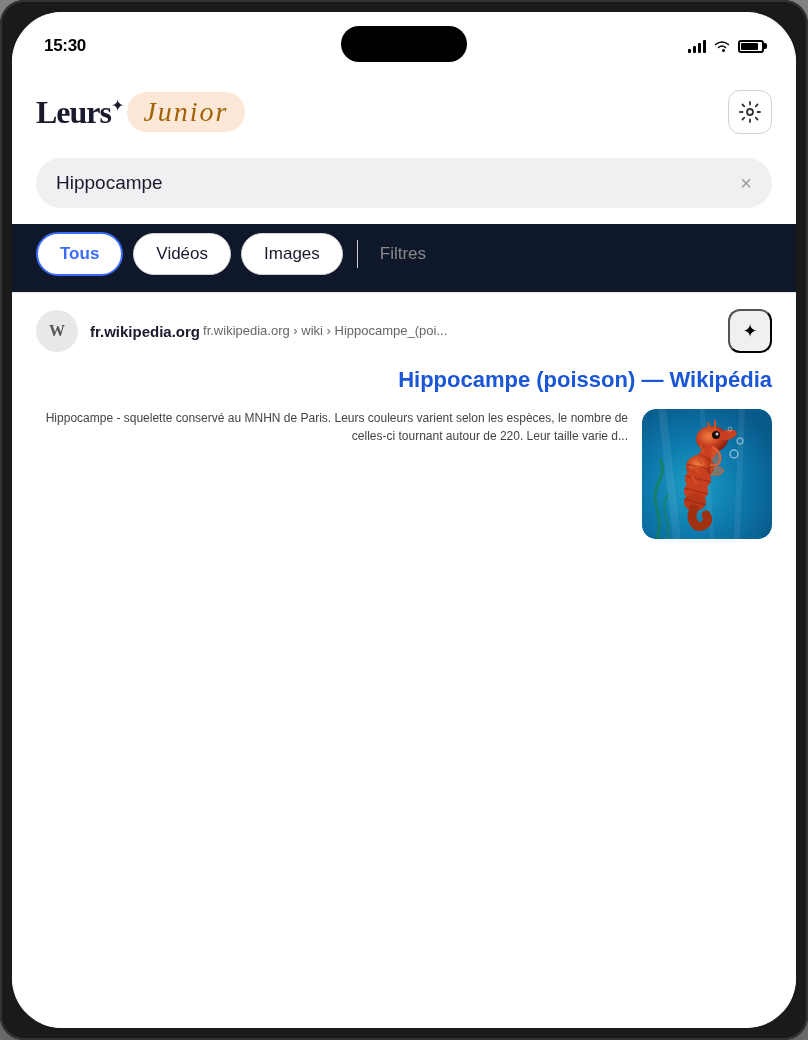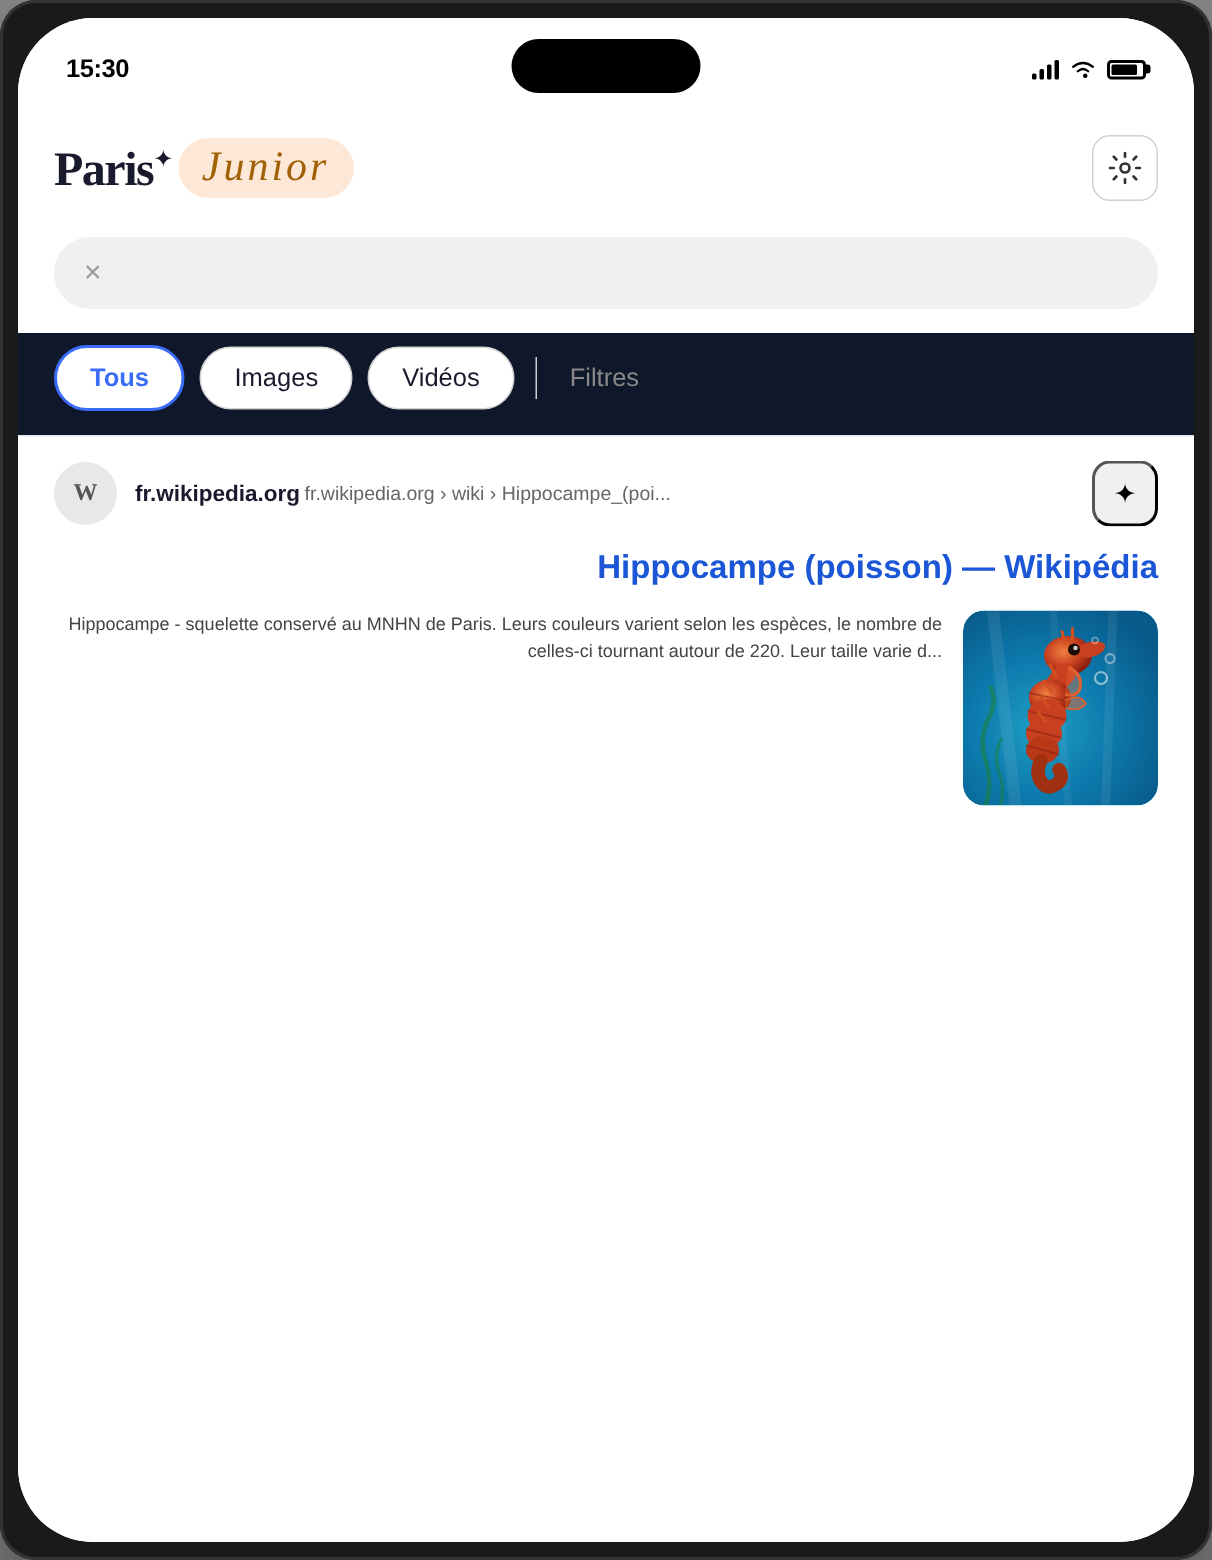--- a/index.html
+++ b/index.html
@@ -410,44 +410,45 @@
           <div class="battery-fill"></div>
         </div>
       </div>
     </div>
 
     <div class="content">
 
       <div class="header">
         <div class="logo-area">
           <span class="logo-qwant">
-            <span>Paris</span><sup>✦</sup>
+            <span>Leurs</span><sup>✦</sup>
           </span>
           <div class="logo-junior-wrap">
             <span class="logo-junior">Junior</span>
           </div>
         </div>
         <button class="settings-btn" title="Settings">
           <svg width="22" height="22" viewBox="0 0 22 22" fill="none">
             <circle cx="11" cy="11" r="3" stroke="#333" stroke-width="1.8"></circle>
             <path d="M11 1v2.5M11 18.5V21M1 11h2.5M18.5 11H21M3.5 3.5l1.8 1.8M16.7 16.7l1.8 1.8M18.5 3.5l-1.8 1.8M5.3 16.7l-1.8 1.8" stroke="#333" stroke-width="1.8" stroke-linecap="round"></path>
           </svg>
         </button>
       </div>
 
       <div class="search-container">
         <div class="search-bar">
+          <input class="search-input" type="text" value="Hippocampe" style="">
           <span class="search-clear">×</span>
         </div>
       </div>
 
       <div class="filter-tabs">
         <button class="tab active">Tous</button>
+        <button class="tab">Vidéos</button>
         <button class="tab">Images</button>
-        <button class="tab">Vidéos</button>
         <div class="tab-divider"></div>
         <button class="tab-filtres">Filtres</button>
       </div>
 
       <div class="divider"></div>
 
       <div class="result-item">
 
         <div class="result-source">
           <div class="source-left">

